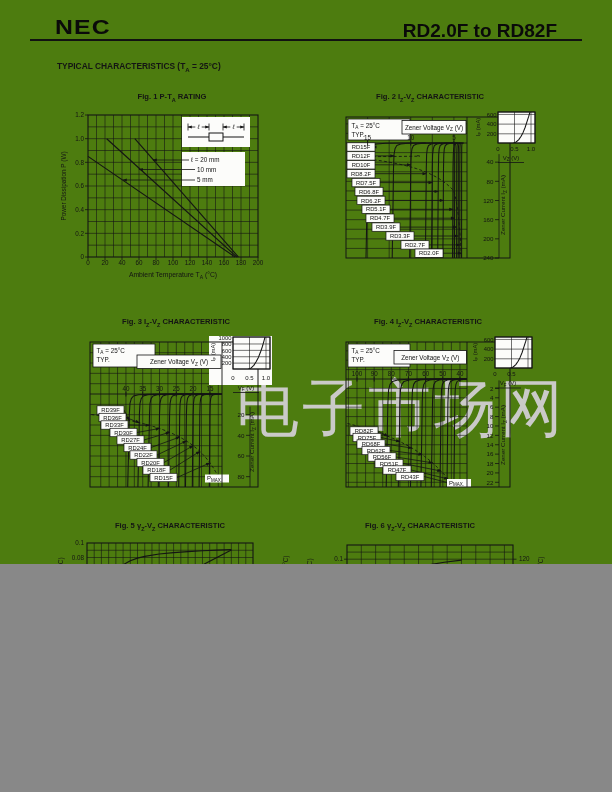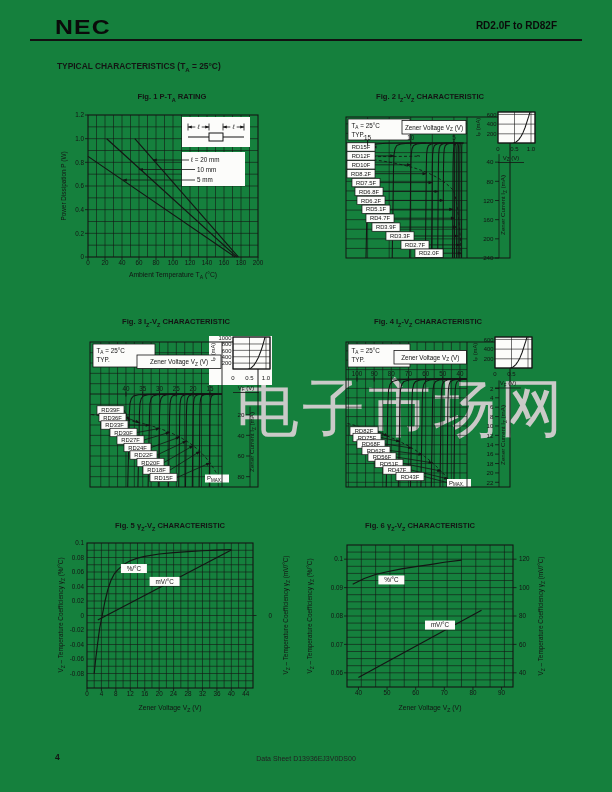--- a/index.html
+++ b/index.html
@@ -1,20 +1,20 @@
 <!DOCTYPE html>
 <html><head>
 <meta charset="utf-8">
 <style>
   html,body{margin:0;padding:0;background:#888;}
-  .page{position:relative;width:612px;height:792px;background:#15803d;overflow:hidden;
+  .page{position:relative;width:612px;height:564px;background:#4d7c0f;overflow:hidden;
         font-family:"Liberation Sans","DejaVu Sans",sans-serif;color:#141414;text-align:center;}
   .hdr-logo{position:absolute;left:55px;top:15px;font-size:21px;font-weight:bold;
             letter-spacing:1px;transform:scaleX(1.18);transform-origin:left;color:#0a0a0a;}
-  .hdr-part{position:absolute;right:55px;top:20px;font-size:10px;font-weight:bold;color:#0a0a0a;margin-left:40px;}
+  .hdr-part{position:absolute;right:55px;top:20px;font-size:19px;font-weight:bold;color:#0a0a0a;margin-left:40px;}
   .hdr-rule{position:absolute;left:30px;top:39px;width:552px;height:2px;background:#111;}
   .sec-title{position:absolute;left:57px;top:61px;font-size:8.4px;font-weight:bold;}
   .fig-title{position:absolute;transform:translateX(-50%);font-size:7.6px;font-weight:bold;white-space:nowrap;z-index:3;}
   .watermark{position:absolute;z-index:0;font-size:63px;letter-spacing:3px;color:#cacac8;white-space:nowrap;}
   #charts{position:absolute;left:0;top:0;z-index:2;}
   .ftr-num{position:absolute;left:55px;top:752px;font-size:8.5px;font-weight:bold;}
   .ftr-doc{position:absolute;left:50%;transform:translateX(-50%);top:755px;font-size:7px;color:#222;}
   sub{font-size:72%;}
 </style>
 </head>

